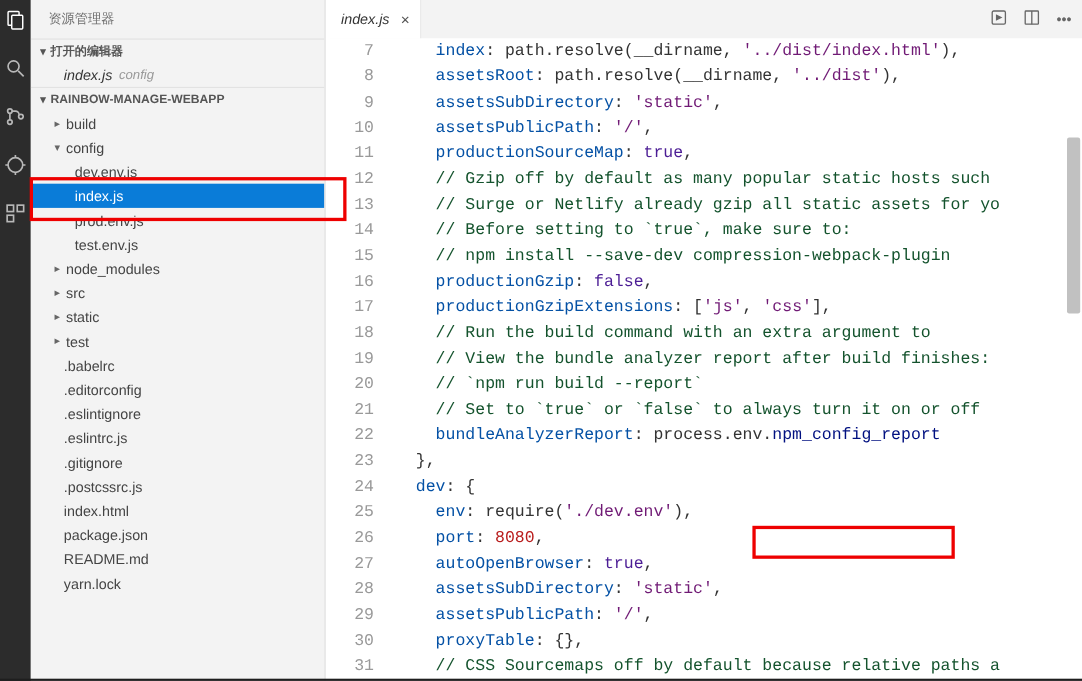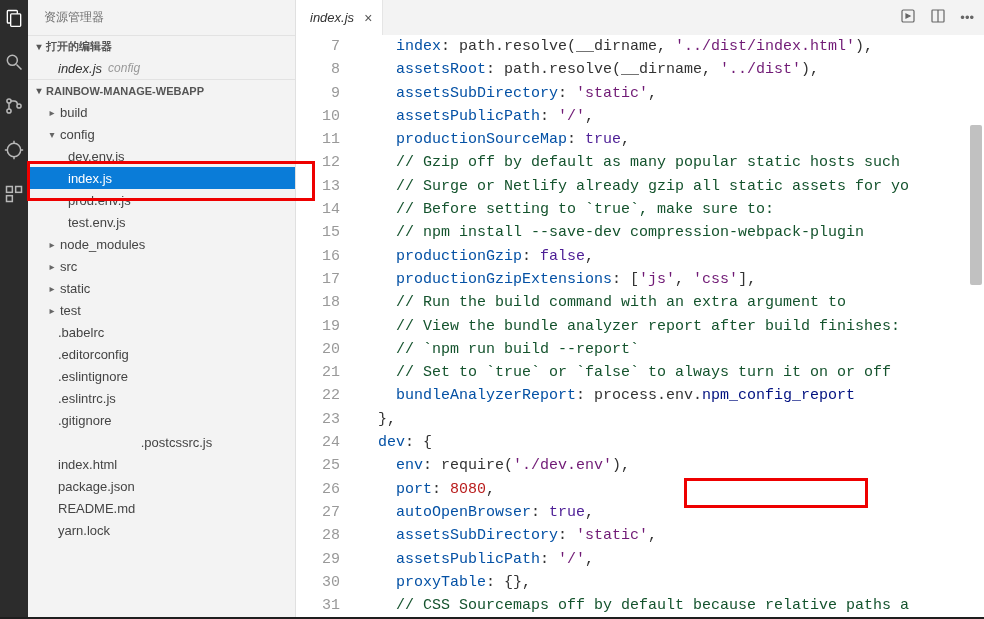--- a/index.html
+++ b/index.html
@@ -318,21 +318,21 @@
       </div>
       <div class="tree-item" style="padding-left: 30px;">
         <span>.eslintignore</span>
       </div>
       <div class="tree-item" style="padding-left: 30px;">
         <span>.eslintrc.js</span>
       </div>
       <div class="tree-item" style="padding-left: 30px;">
         <span>.gitignore</span>
       </div>
-      <div class="tree-item" style="padding-left: 30px; justify-content: center;">
+      <div class="tree-item" style="padding-left: 30px;">
         <span>.postcssrc.js</span>
       </div>
       <div class="tree-item" style="padding-left: 30px;">
         <span>index.html</span>
       </div>
       <div class="tree-item" style="padding-left: 30px;">
         <span>package.json</span>
       </div>
       <div class="tree-item" style="padding-left: 30px;">
         <span>README.md</span>

